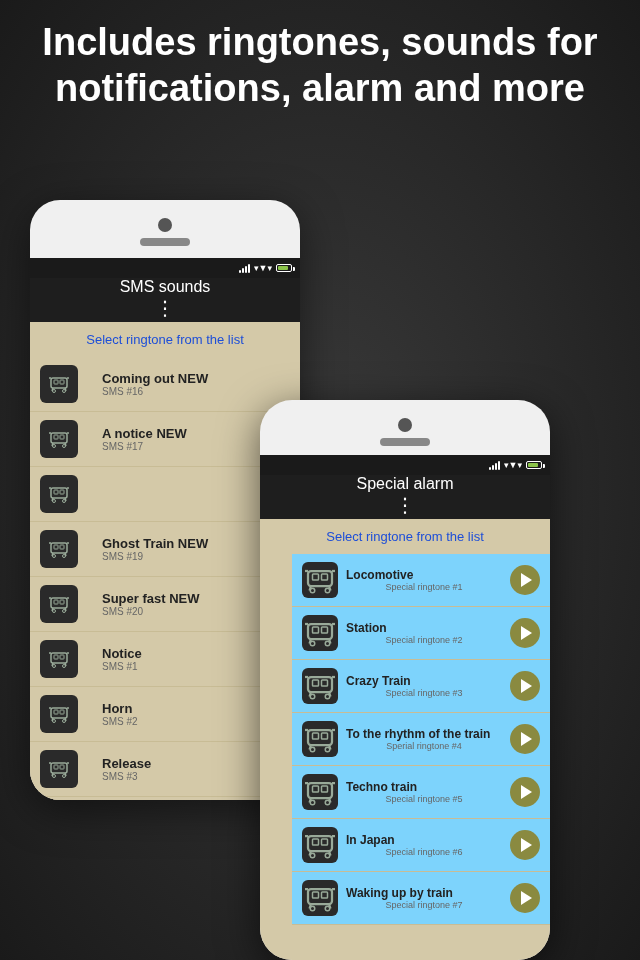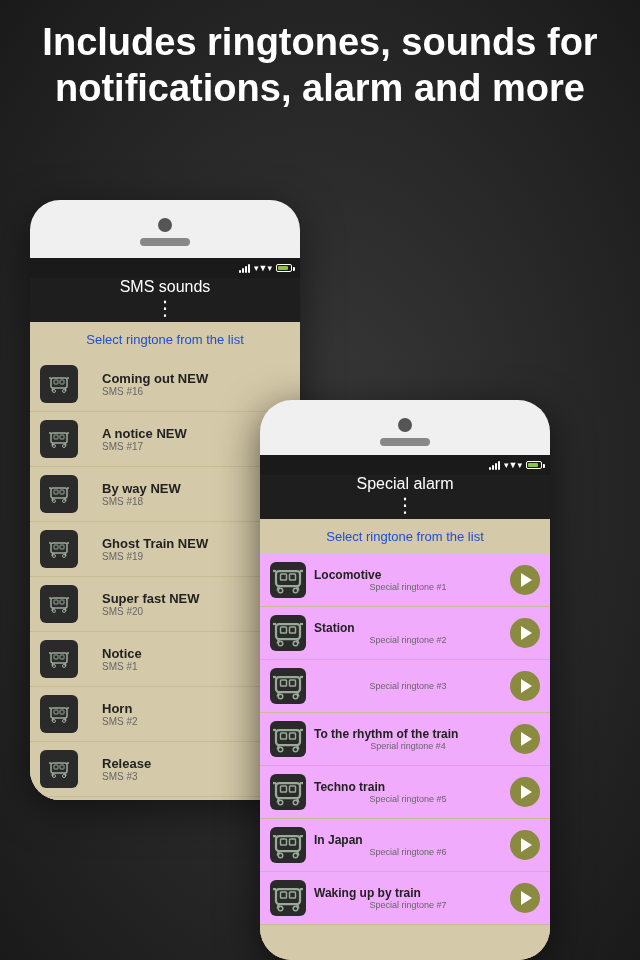--- a/index.html
+++ b/index.html
@@ -156,22 +156,23 @@
       top: 55px;
       left: 0; right: 0; bottom: 0;
       background: #d4c9a8;
       overflow: hidden;
     }
     .list-item2 {
       display: flex;
       align-items: center;
       padding: 8px 10px;
       border-bottom: 1px solid #c8bc95;
-      background: #f0abfc;
+      background: #7dd3fc;
       gap: 8px;
+      margin-left: 32px;
     }
     .list-icon2 {
       width: 36px; height: 36px;
       background: #2a2a2a;
       border-radius: 6px;
       display: flex;
       align-items: center;
       justify-content: center;
       flex-shrink: 0;
     }
@@ -318,24 +319,20 @@
     <rect x="7" y="8" width="4" height="4" rx="0.5" stroke="#9a9" stroke-width="1"></rect>
     <rect x="13" y="8" width="4" height="4" rx="0.5" stroke="#9a9" stroke-width="1"></rect>
     <line x1="2" y1="6" x2="4" y2="6" stroke="#9a9" stroke-width="1.5"></line>
     <line x1="20" y1="6" x2="22" y2="6" stroke="#9a9" stroke-width="1.5"></line>
     <line x1="6" y1="16" x2="5" y2="19" stroke="#9a9" stroke-width="1.5"></line>
     <line x1="18" y1="16" x2="19" y2="19" stroke="#9a9" stroke-width="1.5"></line>
     <circle cx="7" cy="19" r="1.5" stroke="#9a9" stroke-width="1" fill="none"></circle>
     <circle cx="17" cy="19" r="1.5" stroke="#9a9" stroke-width="1" fill="none"></circle>
   </svg>
           </div>
-    <div class="list-text">
-      <div class="list-name">By way NEW</div>
-      <div class="list-sub">SMS #18</div>
-    </div>
   </div>
         <div class="list-item">
     <div class="list-icon">
             <svg viewBox="0 0 24 24" fill="none" xmlns="http://www.w3.org/2000/svg">
     <rect x="4" y="6" width="16" height="10" rx="2" stroke="#9a9" stroke-width="1.5" fill="none"></rect>
     <rect x="7" y="8" width="4" height="4" rx="0.5" stroke="#9a9" stroke-width="1"></rect>
     <rect x="13" y="8" width="4" height="4" rx="0.5" stroke="#9a9" stroke-width="1"></rect>
     <line x1="2" y1="6" x2="4" y2="6" stroke="#9a9" stroke-width="1.5"></line>
     <line x1="20" y1="6" x2="22" y2="6" stroke="#9a9" stroke-width="1.5"></line>
     <line x1="6" y1="16" x2="5" y2="19" stroke="#9a9" stroke-width="1.5"></line>
@@ -503,20 +500,21 @@
     <rect x="13" y="8" width="4" height="4" rx="0.5" stroke="#9a9" stroke-width="1"></rect>
     <line x1="2" y1="6" x2="4" y2="6" stroke="#9a9" stroke-width="1.5"></line>
     <line x1="20" y1="6" x2="22" y2="6" stroke="#9a9" stroke-width="1.5"></line>
     <line x1="6" y1="16" x2="5" y2="19" stroke="#9a9" stroke-width="1.5"></line>
     <line x1="18" y1="16" x2="19" y2="19" stroke="#9a9" stroke-width="1.5"></line>
     <circle cx="7" cy="19" r="1.5" stroke="#9a9" stroke-width="1" fill="none"></circle>
     <circle cx="17" cy="19" r="1.5" stroke="#9a9" stroke-width="1" fill="none"></circle>
   </svg>
           </div>
     <div class="list-text2">
+      <div class="list-name2">Crazy Train</div>
       <div class="list-sub2">Special ringtone #3</div>
     </div>
     <div class="play-btn"></div>
   </div>
         <div class="list-item2">
     <div class="list-icon2">
             <svg viewBox="0 0 24 24" fill="none" xmlns="http://www.w3.org/2000/svg">
     <rect x="4" y="6" width="16" height="10" rx="2" stroke="#9a9" stroke-width="1.5" fill="none"></rect>
     <rect x="7" y="8" width="4" height="4" rx="0.5" stroke="#9a9" stroke-width="1"></rect>
     <rect x="13" y="8" width="4" height="4" rx="0.5" stroke="#9a9" stroke-width="1"></rect>

